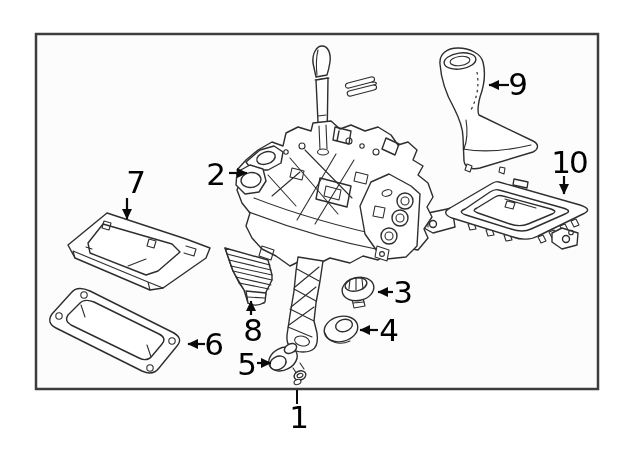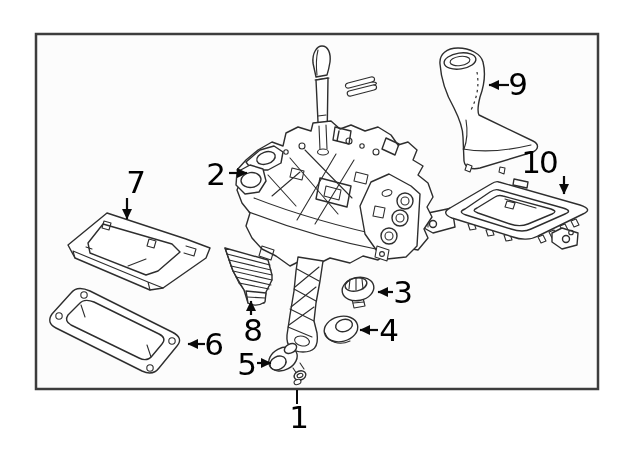--- a/index.html
+++ b/index.html
@@ -176,15 +176,15 @@
 
   <div class="callout" style="left:299px;top:417px">1</div>
   <div class="callout" style="left:216px;top:174px">2</div>
   <div class="callout" style="left:403px;top:292px">3</div>
   <div class="callout" style="left:389px;top:330px">4</div>
   <div class="callout" style="left:247px;top:364px">5</div>
   <div class="callout" style="left:214px;top:344px">6</div>
   <div class="callout" style="left:136px;top:182px">7</div>
   <div class="callout" style="left:253px;top:330px">8</div>
   <div class="callout" style="left:518px;top:84px">9</div>
-  <div class="callout tight" style="left:539px;top:162px">10</div>
+  <div class="callout tight" style="left:569px;top:162px">10</div>
 
 </div>
 
 </body></html>

